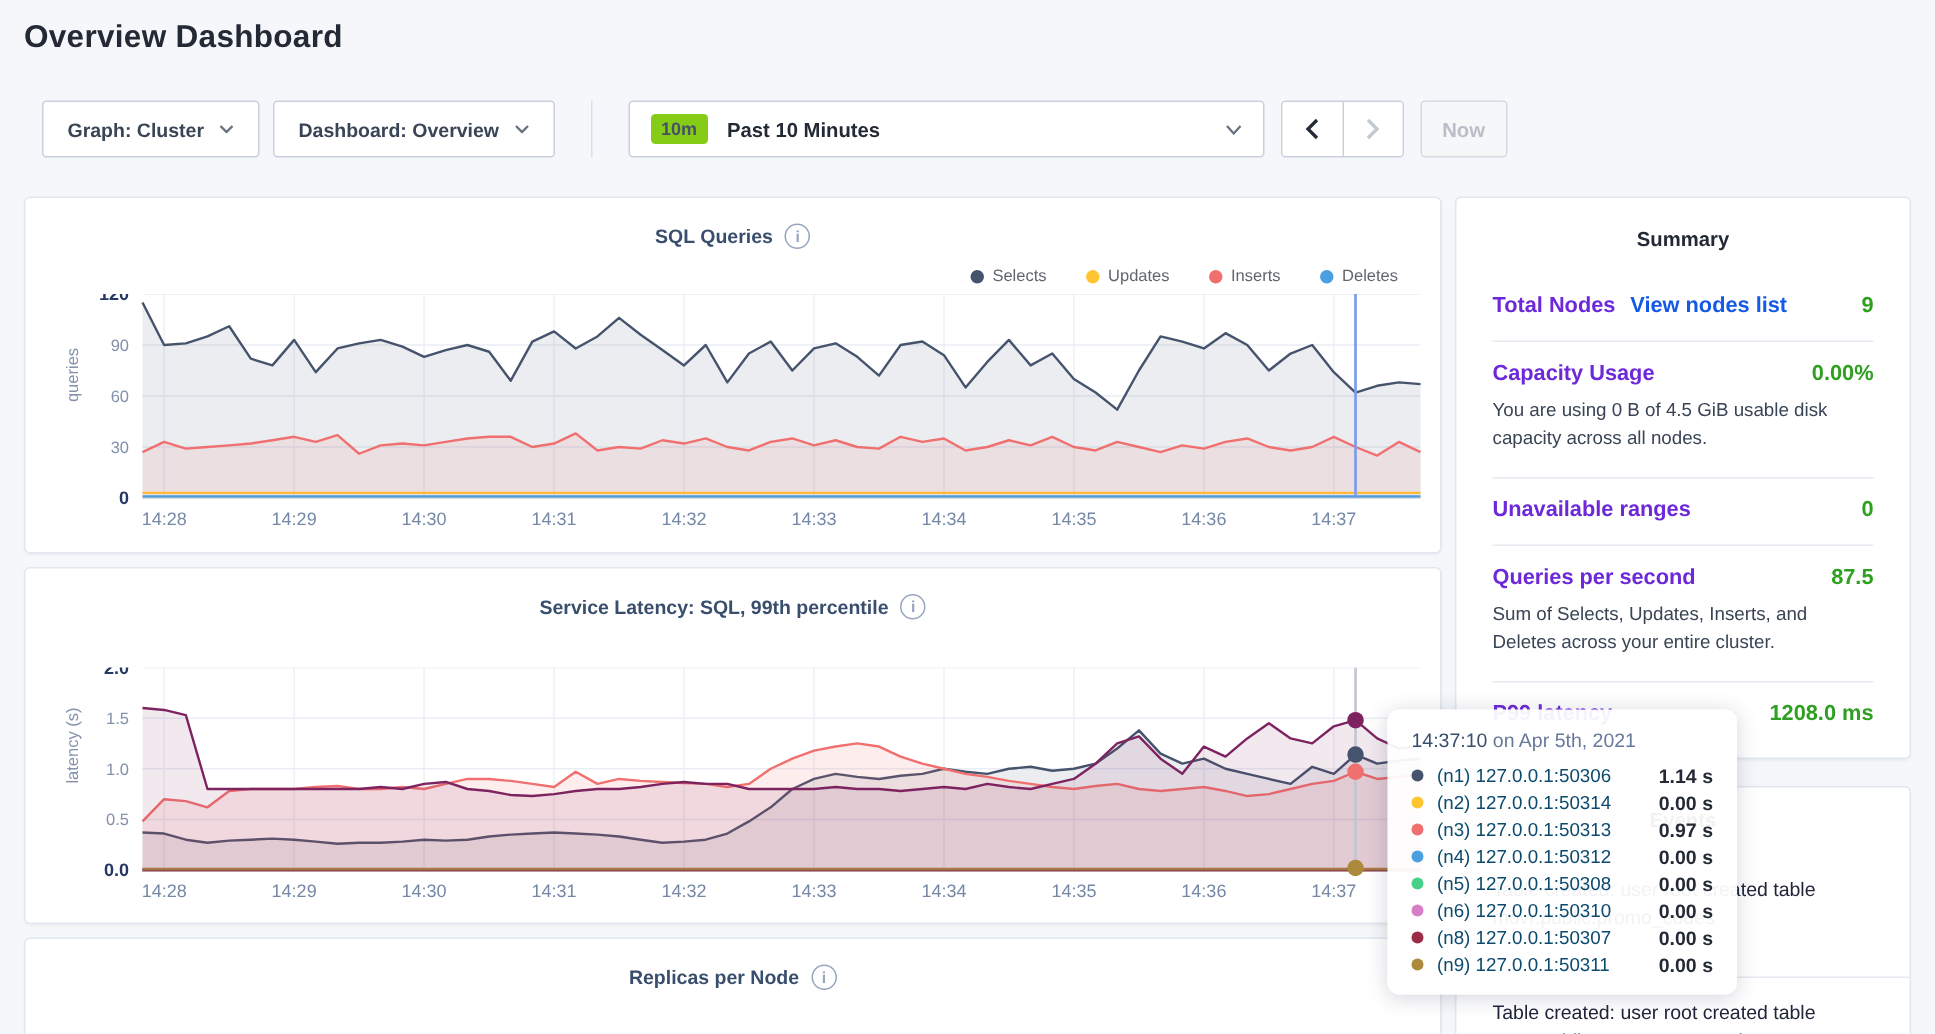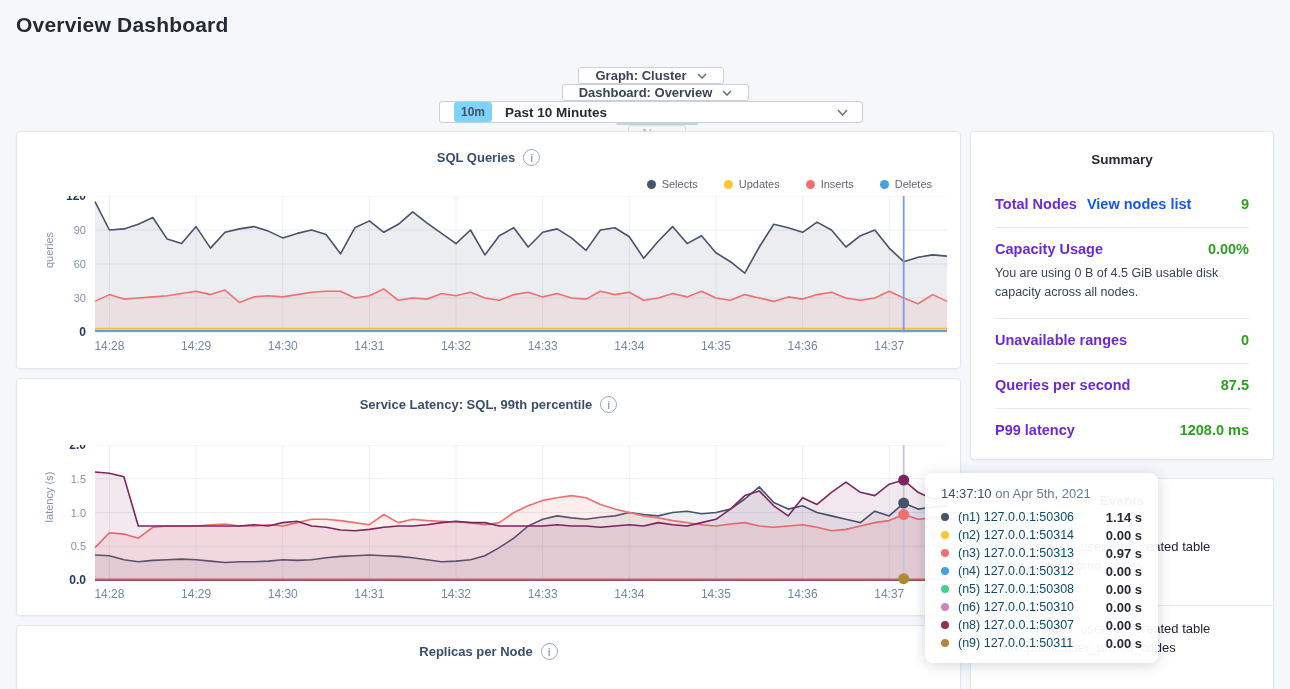--- a/index.html
+++ b/index.html
@@ -6,29 +6,29 @@
   html,body { width:1290px; height:689px; overflow:hidden; }
   body { font-family:"Liberation Sans", sans-serif; background:#f5f7fa; position:relative; }
 
   .page { width:1290px; height:689px; position:relative; overflow:hidden; }
 
   .page-title { position:absolute; left:16px; top:13px; font-size:21px; font-weight:600;
                 color:var(--title_dark); letter-spacing:.2px; }
 
   
   .toolbar { position:absolute; left:28px; top:67px; right:16px; height:38px;
-             display:flex; align-items:center;flex-direction:column; }
+             display:flex; align-items:center; }
   .tb-btn { height:38px; display:flex; align-items:center; gap:10px; padding:0 16px;
             background:#fff; border:1px solid #c9cfdc; border-radius:3px; cursor:pointer;
             font-size:13px; font-weight:700; color:#394455; }
   .tb-btn + .tb-btn { margin-left:9px; }
   .tb-divider { width:1px; height:38px; background:#dbdfe8; margin:0 24px; }
   .time-selector { width:424px; height:38px; background:#fff; border:1px solid #c9cfdc;
                    border-radius:3px; display:flex; align-items:center; padding:0 14px; cursor:pointer; }
-  .time-badge { background:#7dd3fc; border-radius:3px; padding:3px 7px; font-size:12px;
+  .time-badge { background:#84cc16; border-radius:3px; padding:3px 7px; font-size:12px;
                 font-weight:700; color:#475066; }
   .time-label { margin-left:13px; font-size:13.5px; font-weight:700; color:var(--title_dark); }
   .time-chev { margin-left:auto; }
   .arrow-group { display:flex; margin-left:11px; border:1px solid #c9cfdc; border-radius:3px;
                  overflow:hidden; background:#fff; height:38px; }
   .arrow-btn { width:40px; height:36px; display:flex; align-items:center; justify-content:center;
                background:#fff; border:none; cursor:pointer; }
   .arrow-btn + .arrow-btn { border-left:1px solid #c9cfdc; }
   .now-btn { margin-left:11px; height:38px; width:58px; border:1px solid #d6dae3; border-radius:3px;
              background:#f6f7f9; font-size:13.5px; font-weight:700; color:#b9bec9; }
@@ -287,20 +287,21 @@
               <div class="sum-line">
                 <span class="sum-label">Unavailable ranges</span>
                 <span class="sum-value">0</span>
               </div>
             </div>
             <div class="sum-row">
               <div class="sum-line">
                 <span class="sum-label">Queries per second</span>
                 <span class="sum-value">87.5</span>
               </div>
+              <div class="sum-desc">Sum of Selects, Updates, Inserts, and Deletes across your entire cluster.</div>
             </div>
             <div class="sum-row">
               <div class="sum-line">
                 <span class="sum-label">P99 latency</span>
                 <span class="sum-value">1208.0 ms</span>
               </div>
             </div>
           </div>
       </div>
 

